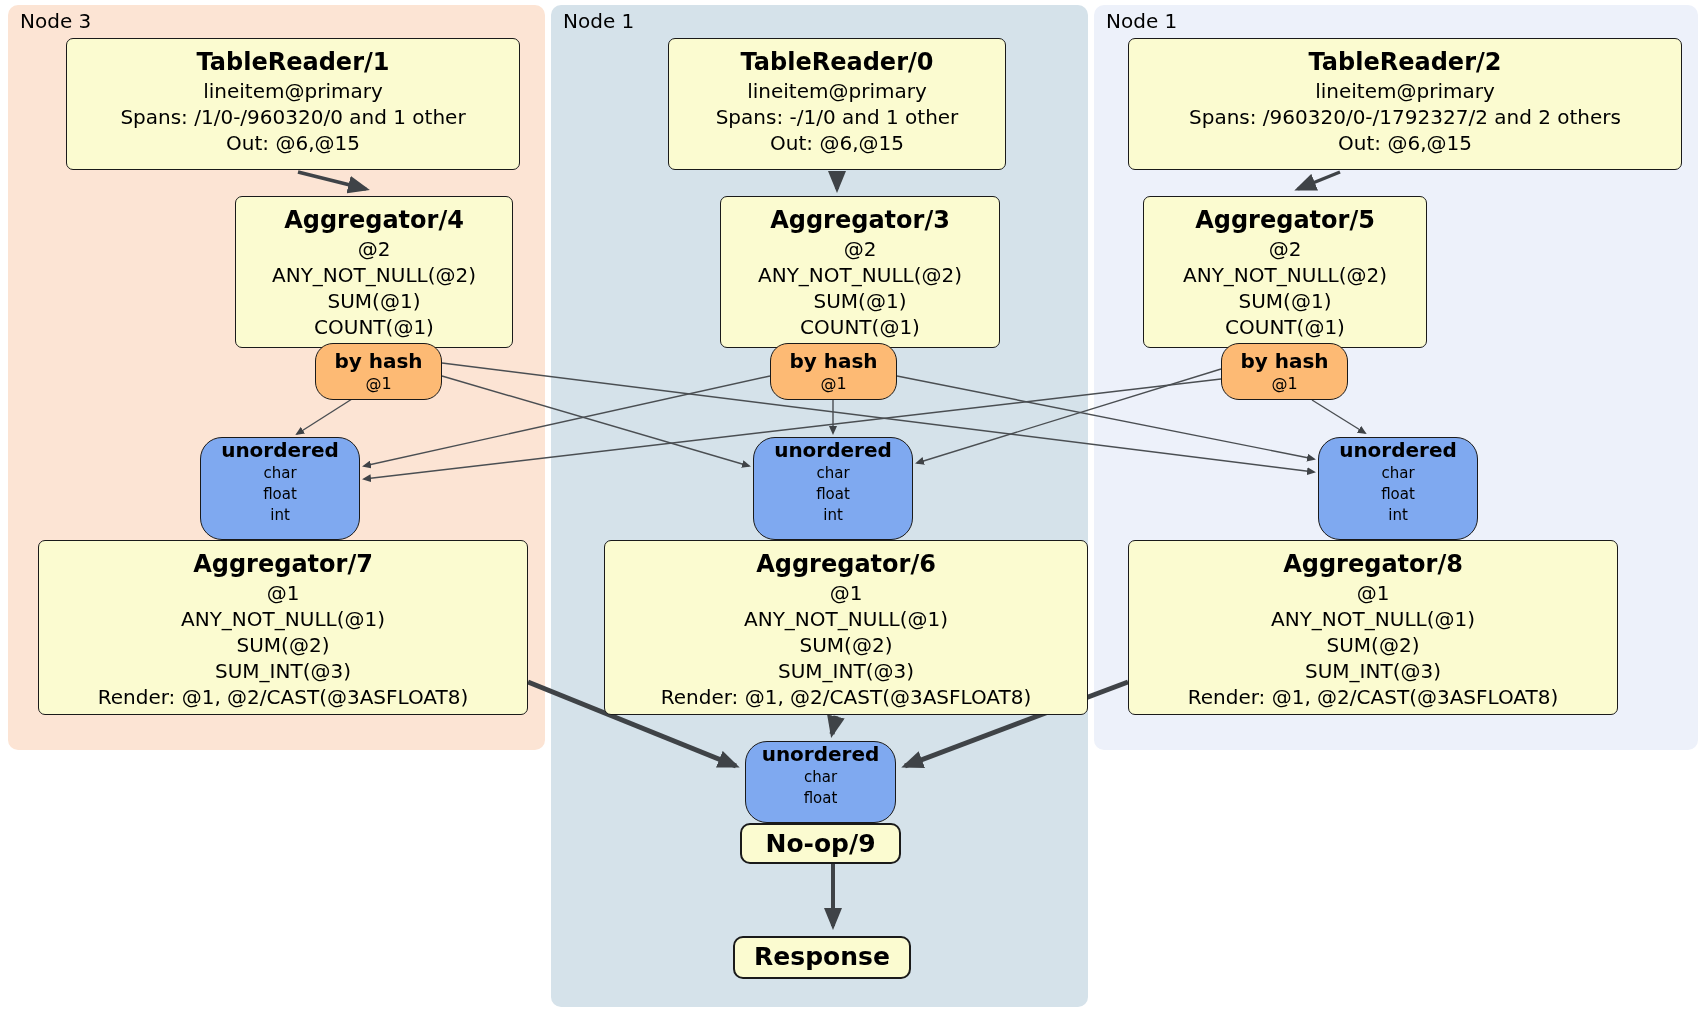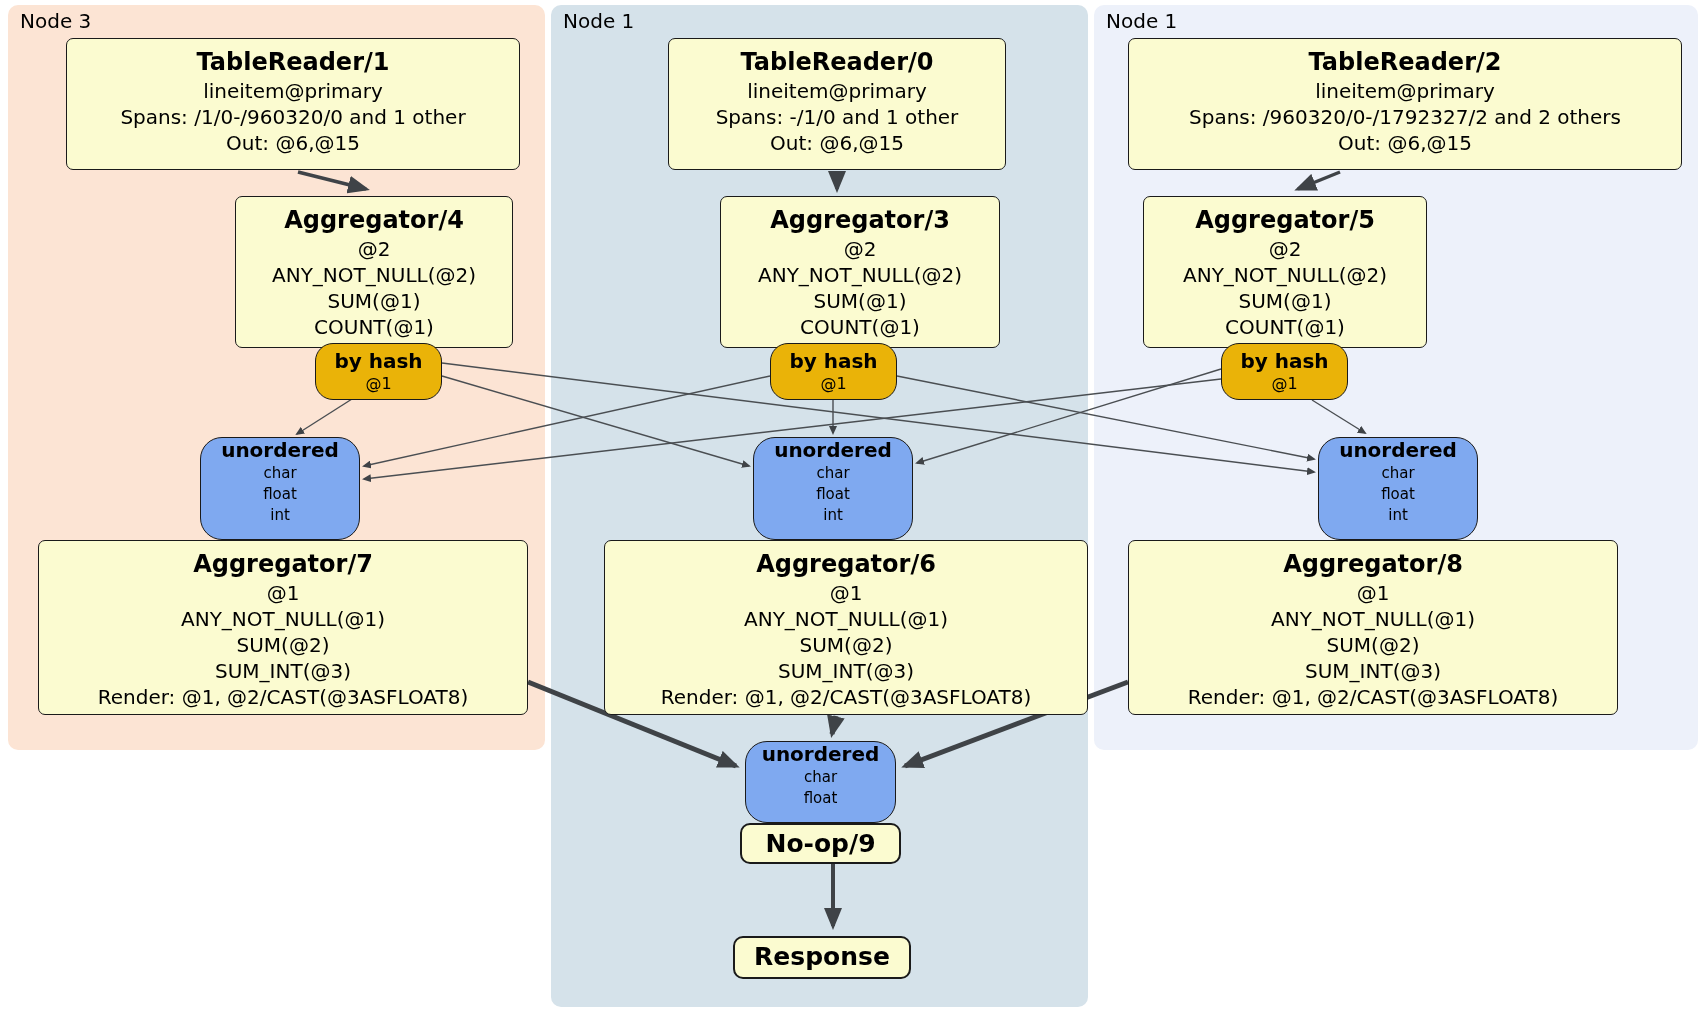--- a/index.html
+++ b/index.html
@@ -13,21 +13,21 @@
   #edges{position:absolute;left:0;top:0;z-index:1;}
   .box{
     position:absolute;z-index:2;box-sizing:border-box;
     background:#fbfbd0;border:1.6px solid #1a1a1a;border-radius:7px;
     text-align:center;padding-top:8px;
   }
   .box .title{font-weight:bold;font-size:24px;line-height:31px;}
   .box .line{font-size:20px;line-height:26px;white-space:nowrap;}
   .router{
     position:absolute;z-index:3;box-sizing:border-box;
-    background:#eab308;border:1.6px solid #1a1a1a;border-radius:18px;
+    background:#fdba74;border:1.6px solid #1a1a1a;border-radius:18px;
     text-align:center;padding-top:4px;
   }
   .router .title{font-weight:bold;font-size:20px;line-height:26px;}
   .router .line{font-size:16px;line-height:20px;}
   .sync{
     position:absolute;z-index:3;box-sizing:border-box;
     background:#7fa9f0;border:1.6px solid #1a1a1a;border-radius:22px;
     text-align:center;padding-top:0;
   }
   .sync .title{font-weight:bold;font-size:20px;line-height:25px;}

